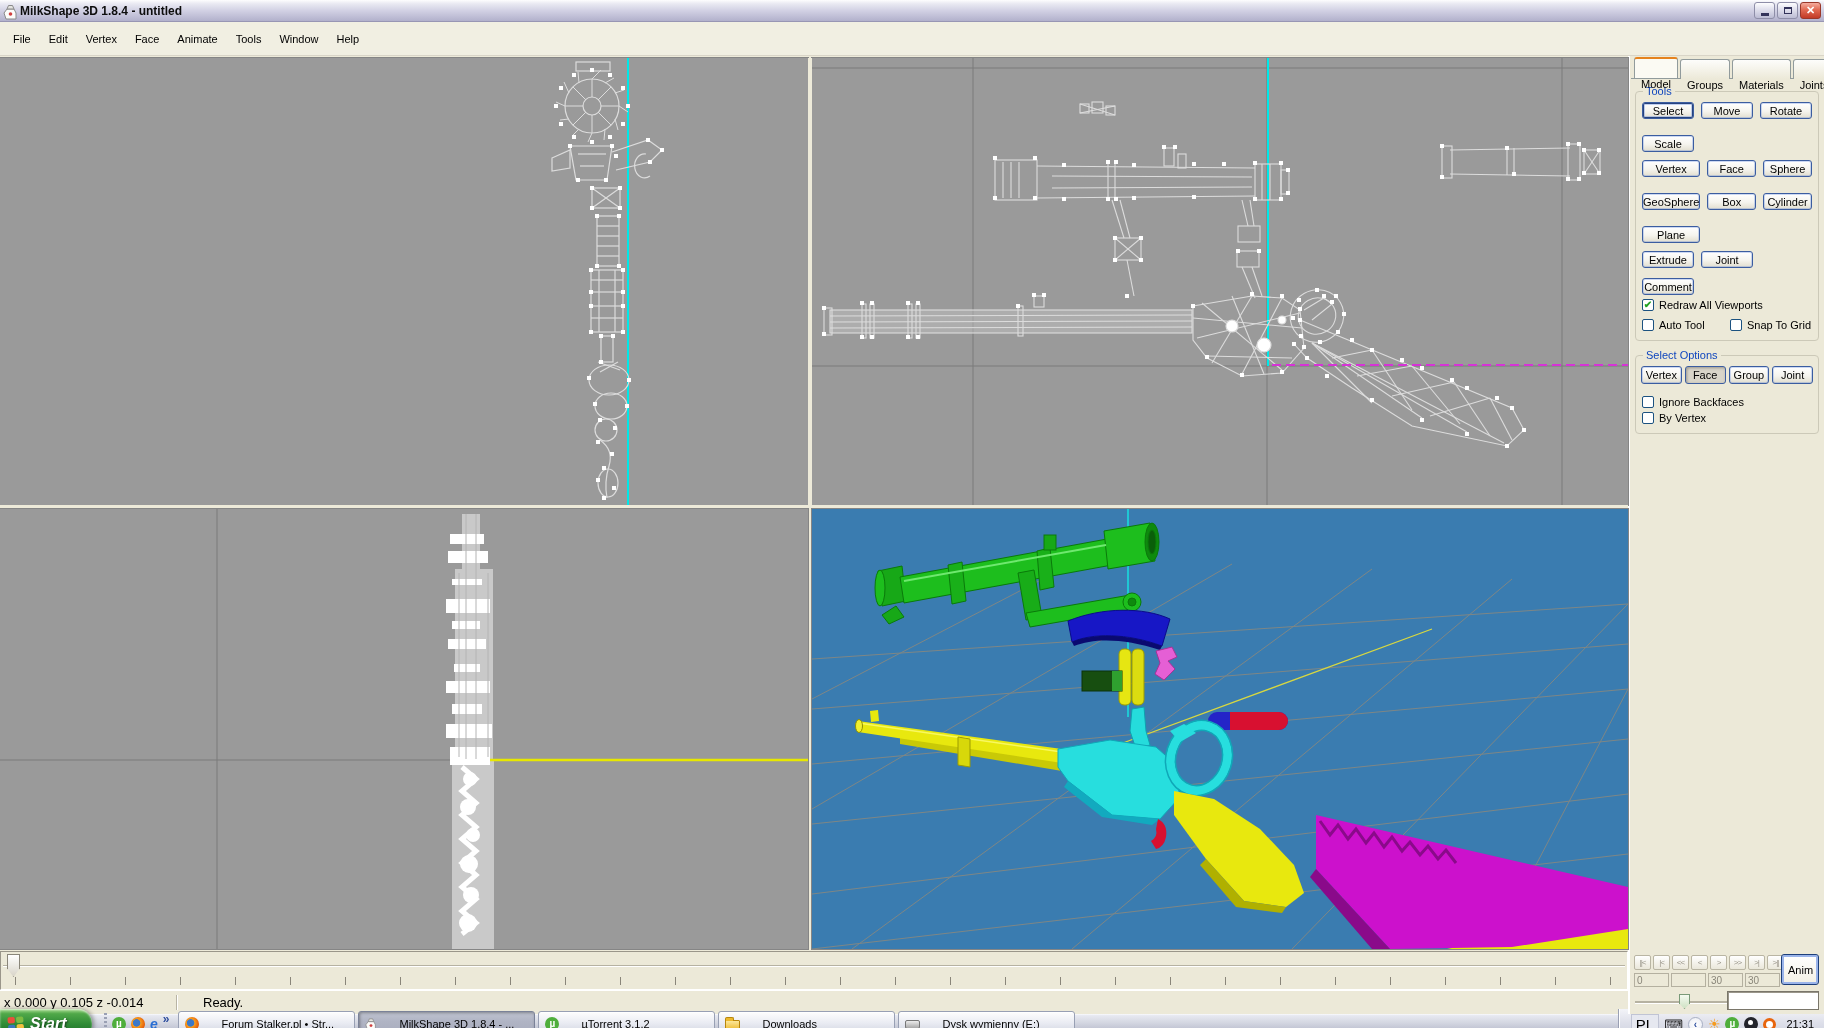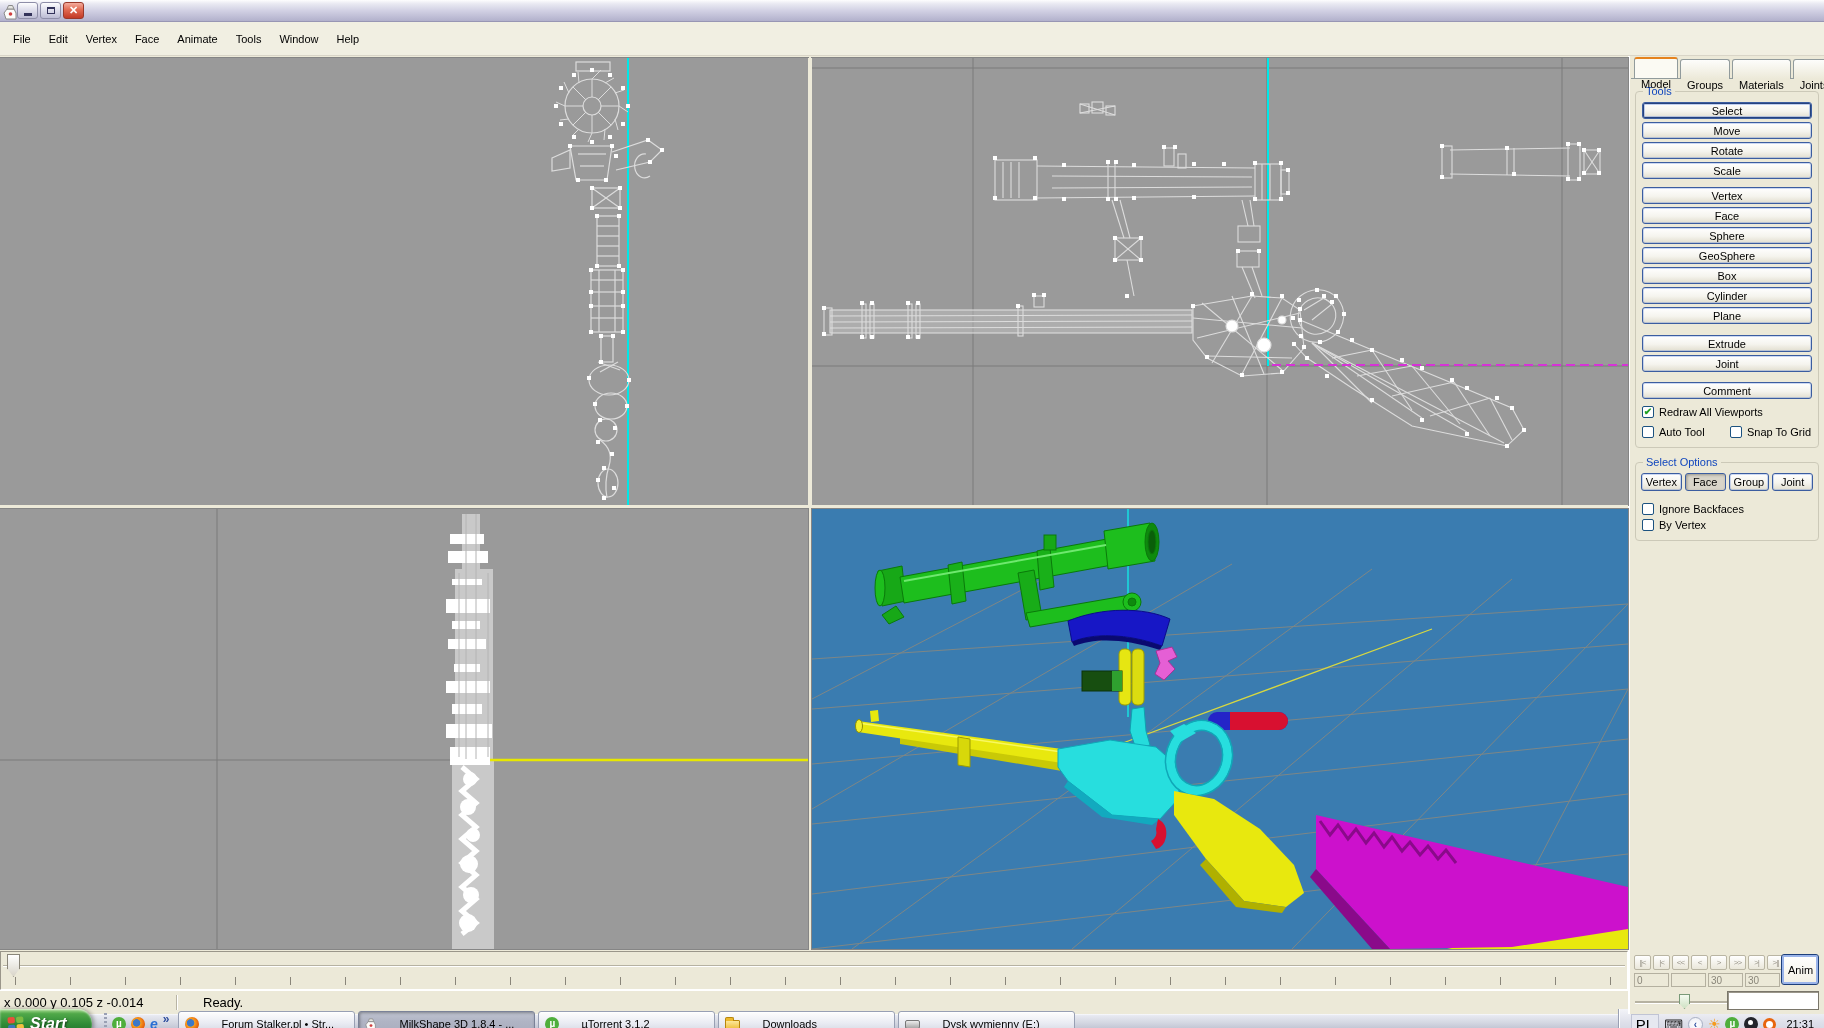--- a/index.html
+++ b/index.html
@@ -35,21 +35,21 @@
 
   
   .sidepanel{width:196px;height:895px;background:#ECE9D8;border-left:2px solid #FFFFFF;font-size:11px;padding:0 1px}
   .tabstrip{display:flex;padding:3px 2px 0 3px;position:relative;z-index:2}
   .tab{height:18px;padding:19px 6px 0;margin-right:2px;border:1px solid #919B9C;border-bottom:none;
     border-radius:3px 3px 0 0;background:linear-gradient(#FDFDFB,#ECE9D8);cursor:default}
   .tab.active{background:#FBFAF3;border-top:2px solid #E5831F;margin-top:-2px;height:20px}
   .panel-sheet{border-top:1px solid #919B9C;margin-top:-1px;padding-top:2px;height:860px}
   .groupbox{position:relative;border:1px solid #CCC9B8;border-radius:4px;margin:10px 4px 4px;padding:10px 3px 5px}
   .gb-title{position:absolute;top:-7px;left:7px;background:#ECE9D8;color:#1046BE;padding:0 3px}
-  .btn-grid{display:grid;grid-template-columns:1fr;gap:3px 7px;padding:0 3px;margin-bottom:8px}
+  .btn-grid{display:grid;grid-template-columns:1fr 1fr 1fr;gap:16px 7px;padding:0 3px;margin-bottom:8px}
   .xp-btn{height:17px;font-size:11px;font-family:"Liberation Sans",sans-serif;padding:0;
     background:linear-gradient(180deg,#FFFFFF,#F5F4EE 55%,#E6E3D6 90%,#D9D5C5);
     border:1px solid #3B5DA0;border-radius:3px;box-shadow:inset 0 0 0 1px rgba(130,160,225,.4);cursor:default}
   .xp-btn.default{box-shadow:inset 0 0 0 1px #26437E, inset 0 0 0 2px rgba(130,160,225,.5)}
   .xp-btn.pressed{background:#D9D5C9;box-shadow:inset 1px 1px 3px rgba(0,0,0,.3)}
   .cb{display:flex;align-items:center;gap:5px;margin:4px 3px}
   .cb .box{width:12px;height:12px;background:#fff;border:1px solid #1C5280;border-radius:2px;
     font-size:10px;line-height:10px;text-align:center;color:#21A121;font-weight:bold;flex:0 0 auto}
   .cb .box.checked::before{content:"✔"}
   .cb-row2{display:flex}
@@ -141,20 +141,21 @@
 <div class="screen">
 
   <div class="titlebar">
     <span class="i-milkshape">
       <svg width="15" height="16" viewBox="0 0 15 16">
           <polygon points="4,5 11,5 13,9 13,15 3,15 1,9" fill="#FCFCFA" stroke="#8a8a8a"></polygon>
           <polygon points="4,5 11,5 9.5,1.5 5.5,1.5" fill="#E4E4E0" stroke="#8a8a8a"></polygon>
           <circle cx="7.5" cy="10" r="1.8" fill="#D04040"></circle>
         </svg>
     </span>
+    <span class="title">MilkShape 3D 1.8.4 - untitled</span>
     <span class="wbtn">
         <span class="glyph-min"></span>
       </span>
     <span class="wbtn">
         <span class="glyph-restore"></span>
       </span>
     <span class="wbtn close"></span>
   </div>
 
   <div class="menubar">

